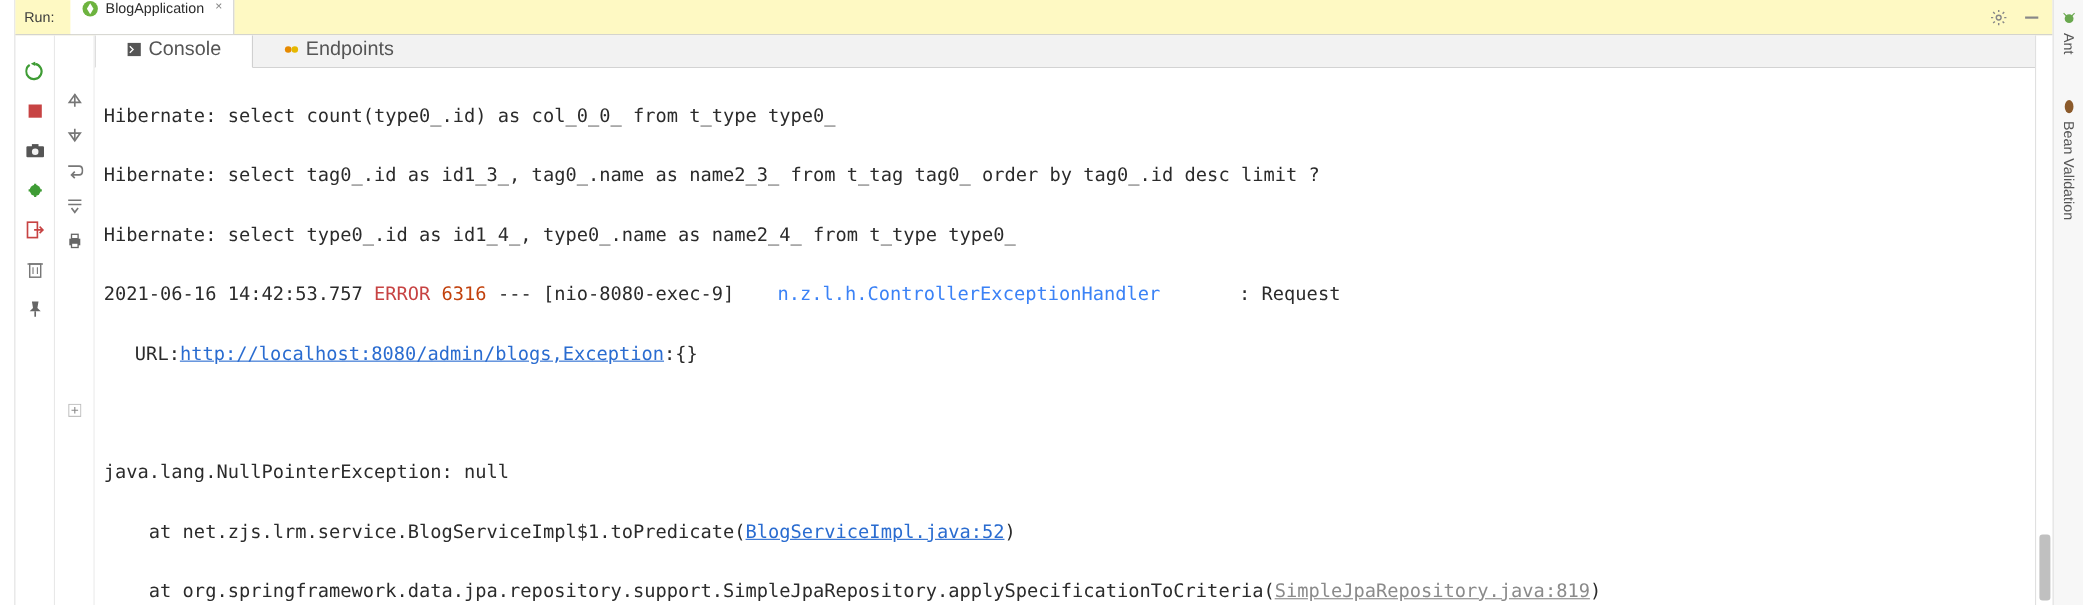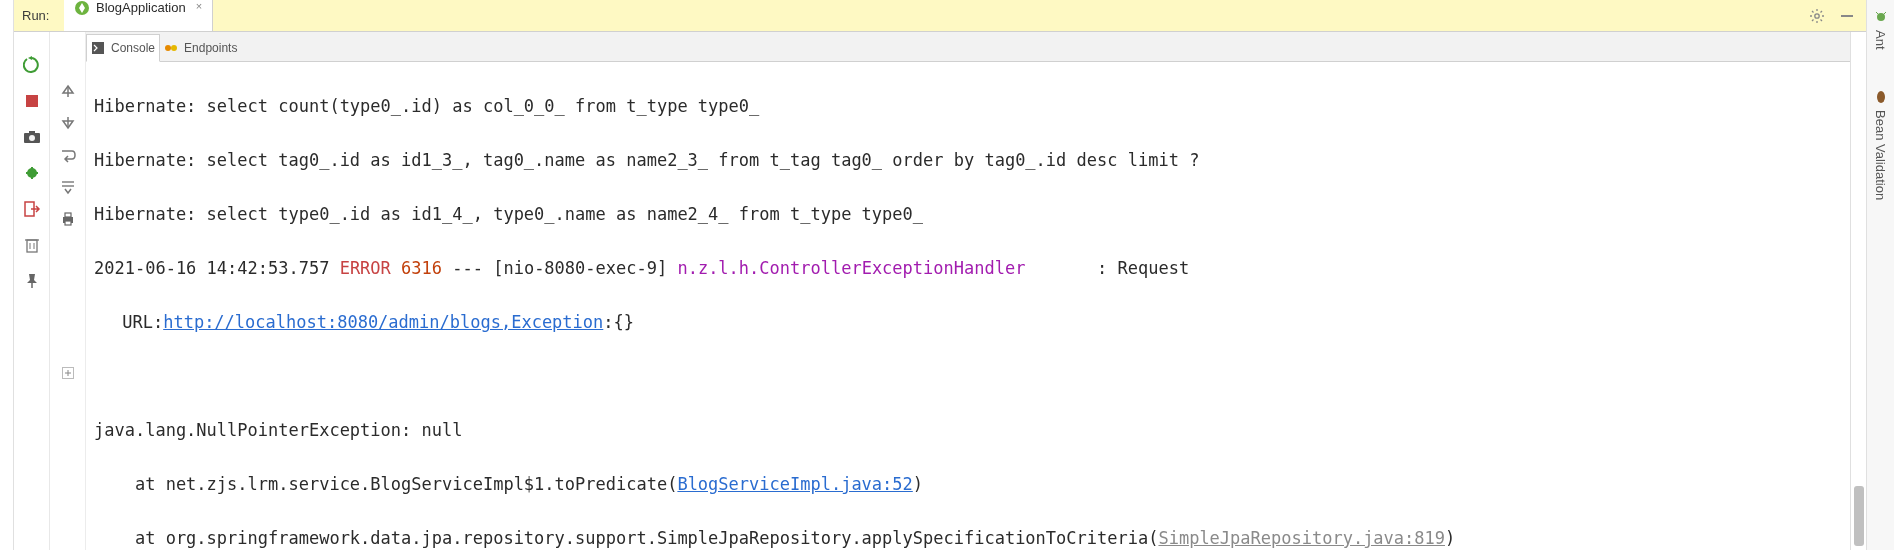--- a/index.html
+++ b/index.html
@@ -19,27 +19,27 @@
   .body-row { flex:1; display:flex; overflow:hidden; }
   .toolbar-col { width:36px; display:flex; flex-direction:column; align-items:center; padding-top:22px; gap:14px; border-right:1px solid #e8e8e8; }
   .toolbar-col .ico { width:22px; height:22px; display:flex; align-items:center; justify-content:center; color:#6e6e6e; }
   .toolbar-col .ico.green { color:#3f9c35; }
   .toolbar-col .ico.red { color:#c74343; }
   .toolbar-col .ico.dark { color:#555; }
   .inner-col { width:36px; display:flex; flex-direction:column; align-items:center; padding-top:10px; gap:10px; border-right:1px solid #ececec; position:relative; }
   .inner-col .ico { width:22px; height:22px; display:flex; align-items:center; justify-content:center; color:#6e6e6e; }
   .content-col { flex:1; display:flex; flex-direction:column; overflow:hidden; }
   .subtabs { height:30px; display:flex; align-items:flex-end; border-bottom:1px solid #d0d0d0; background:#f2f2f2; }
-  .subtab { display:flex; align-items:center; gap:6px; padding:6px 4px; font-size:12px; color:#555; }
+  .subtab { display:flex; align-items:center; gap:6px; padding:6px 28px; font-size:18px; color:#555; }
   .subtab.active { background:#fff; border-top:1px solid #d0d0d0; border-left:1px solid #d0d0d0; border-right:1px solid #d0d0d0; border-bottom:1px solid #fff; margin-bottom:-1px; }
   .console { flex:1; padding:4px 0 4px 8px; overflow:auto; background:#fff; position:relative; }
   .console-lines { font-family:"Consolas","Menlo",monospace; font-size:17px; line-height:27px; white-space:pre; color:#2b2b2b; }
   .err-red { color:#c74343;margin-top:32px; }
   .err-brown { color:#c2410c; }
-  .ln-teal { color:#a21caf; }
+  .ln-teal { color:#3b82f6;margin-left:29px; }
   .link-blue { color:#2a6cd0; text-decoration:underline; }
   .link-gray { color:#8a8a8a; text-decoration:underline; }
   .indent-url { padding-left:18px; }
   
   .right-rail { width:28px; border-left:1px solid #e0e0e0; background:#f7f7f7; display:flex; flex-direction:column; align-items:center; padding-top:10px; gap:40px; }
   .right-rail .vlabel { writing-mode:vertical-rl; font-size:13px; color:#555; display:flex; align-items:center; gap:6px; }
   .scrollbar-fake { width:16px; border-left:1px solid #e0e0e0; display:flex; flex-direction:column; }
   .scrollbar-thumb { width:10px; height:60px; margin:4px auto; background:#c0c0c0; border-radius:3px; margin-top:auto; margin-bottom:4px;}
   svg { display:block; }
 </style>

